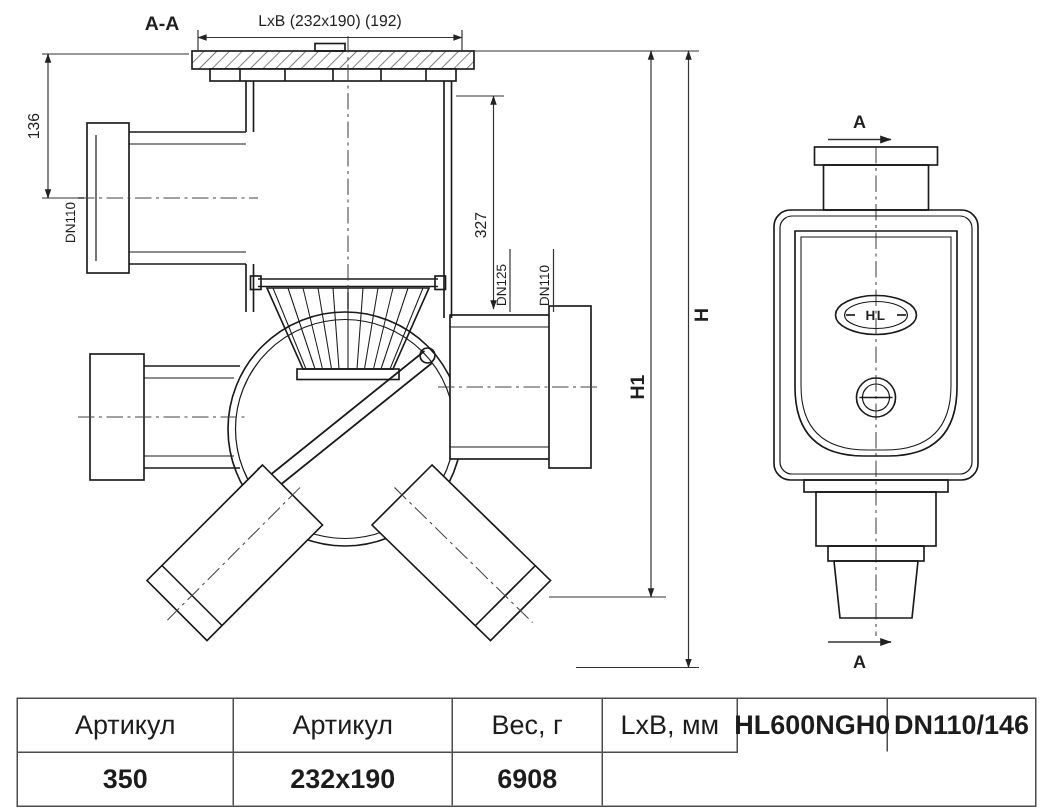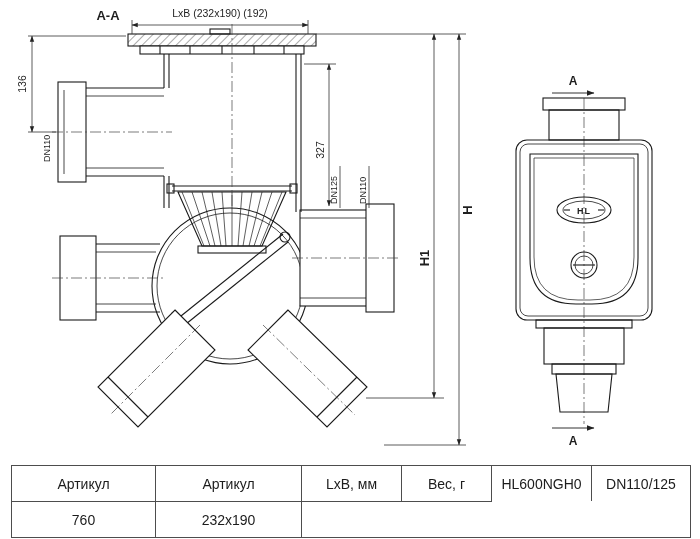--- a/index.html
+++ b/index.html
@@ -13,30 +13,30 @@
   .cut-label{font-size:12px;font-weight:bold;}
   .logo-text{font-size:9px;font-weight:bold;letter-spacing:1px;}
 
   .spec-table{
     position:absolute;left:11px;top:465px;width:678px;
     border:1px solid #4d4d4d;
     display:grid;
     grid-template-columns:144px 146px 100px 90px 100px 1fr;
     grid-auto-rows:auto;
     background:#fff;
-    font-size:14px;color:#1c1c1c;
+    font-size:18px;color:#1c1c1c;
   }
   .spec-table .cell{
     border-right:1px solid #4d4d4d;
     border-bottom:1px solid #4d4d4d;
     display:flex;align-items:center;justify-content:center;
     height:35px;text-align:center;
   }
   .spec-table .cell:nth-child(6n){border-right:none;}
-  .spec-table .cell.last-row{border-bottom:none;}
+  .spec-table .cell.last-row{border-bottom:none;font-weight:bold;}
 </style>
 </head>
 <body>
 
 <svg class="canvas" width="700" height="462" viewBox="0 0 700 462">
   <defs>
     <pattern id="hatch" width="6" height="6" patternUnits="userSpaceOnUse" patternTransform="rotate(45)">
       <line x1="0" y1="0" x2="0" y2="6" stroke="#555" stroke-width="1"></line>
     </pattern>
     <marker id="arr" viewBox="0 0 10 10" refX="9" refY="5" markerWidth="8" markerHeight="8" orient="auto-start-reverse">
@@ -228,20 +228,21 @@
       <rect x="544" y="328" width="80" height="36"></rect>
       <rect x="552" y="364" width="64" height="10"></rect>
       <polygon points="556,374 612,374 608,412 560,412"></polygon>
     </g>
   </g>
 </svg>
 
 <div class="spec-table">
   <div class="cell">Артикул</div>
   <div class="cell">Артикул</div>
+  <div class="cell">Вес, г</div>
   <div class="cell">LxB, мм</div>
-  <div class="cell">Вес, г</div>
 
   <div class="cell last-row">HL600NGH0</div>
-  <div class="cell last-row">DN110/125</div>
-  <div class="cell last-row">760</div>
+  <div class="cell last-row">DN110/146</div>
+  <div class="cell last-row">350</div>
   <div class="cell last-row">232x190</div>
+  <div class="cell last-row">6908</div>
 </div>
 
 </body></html>

